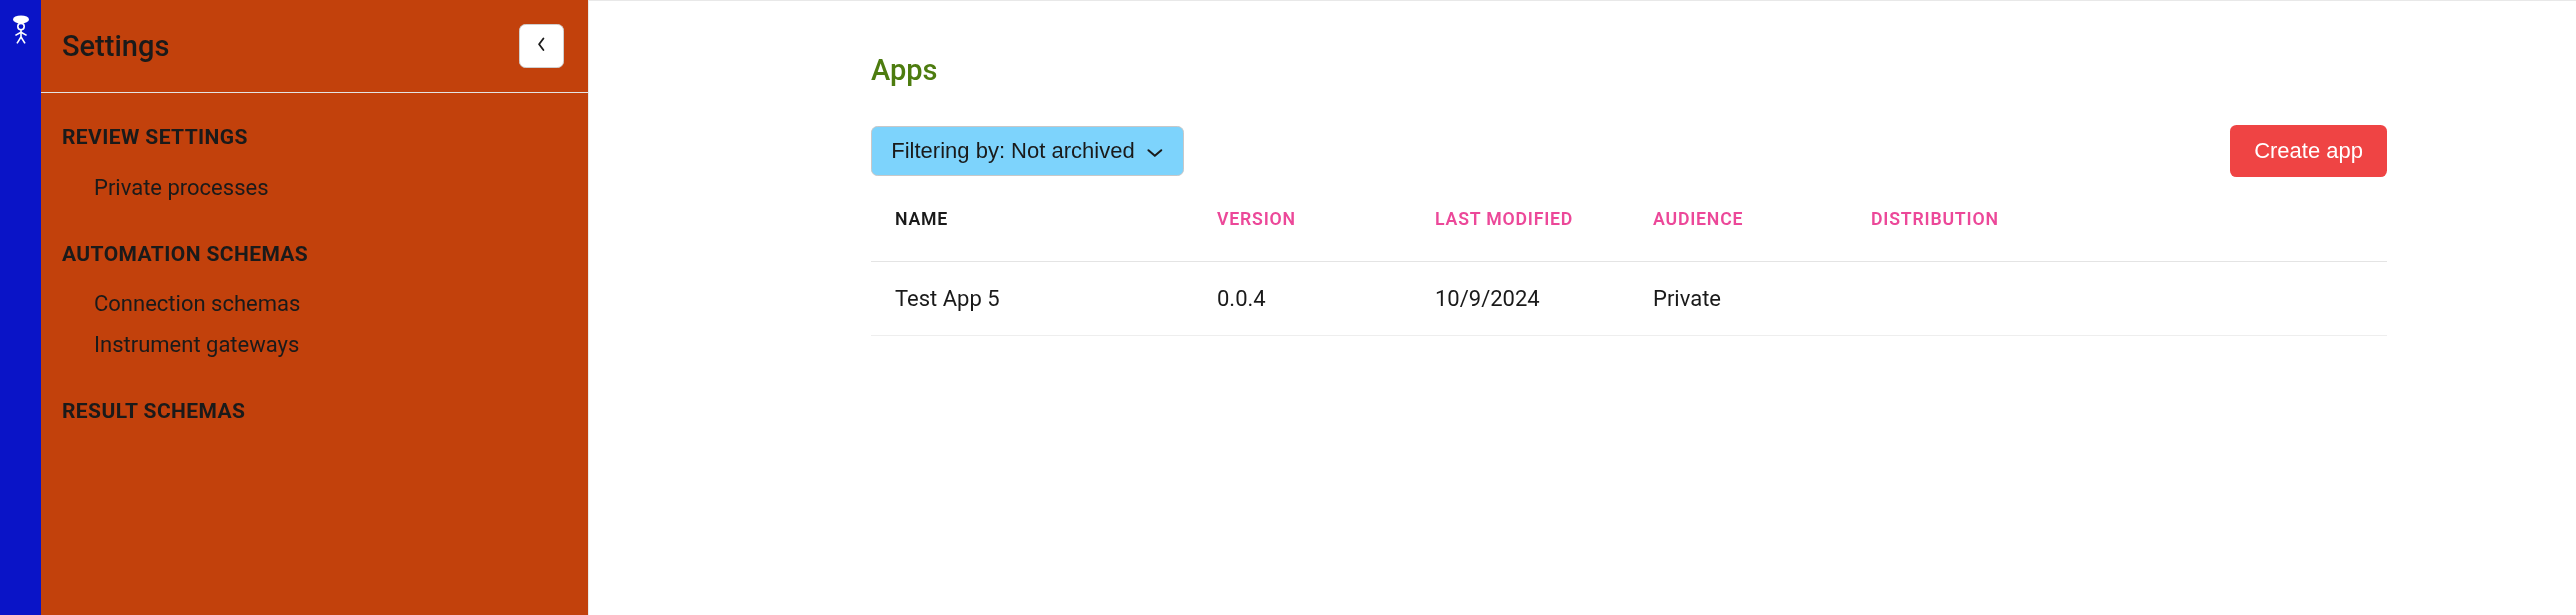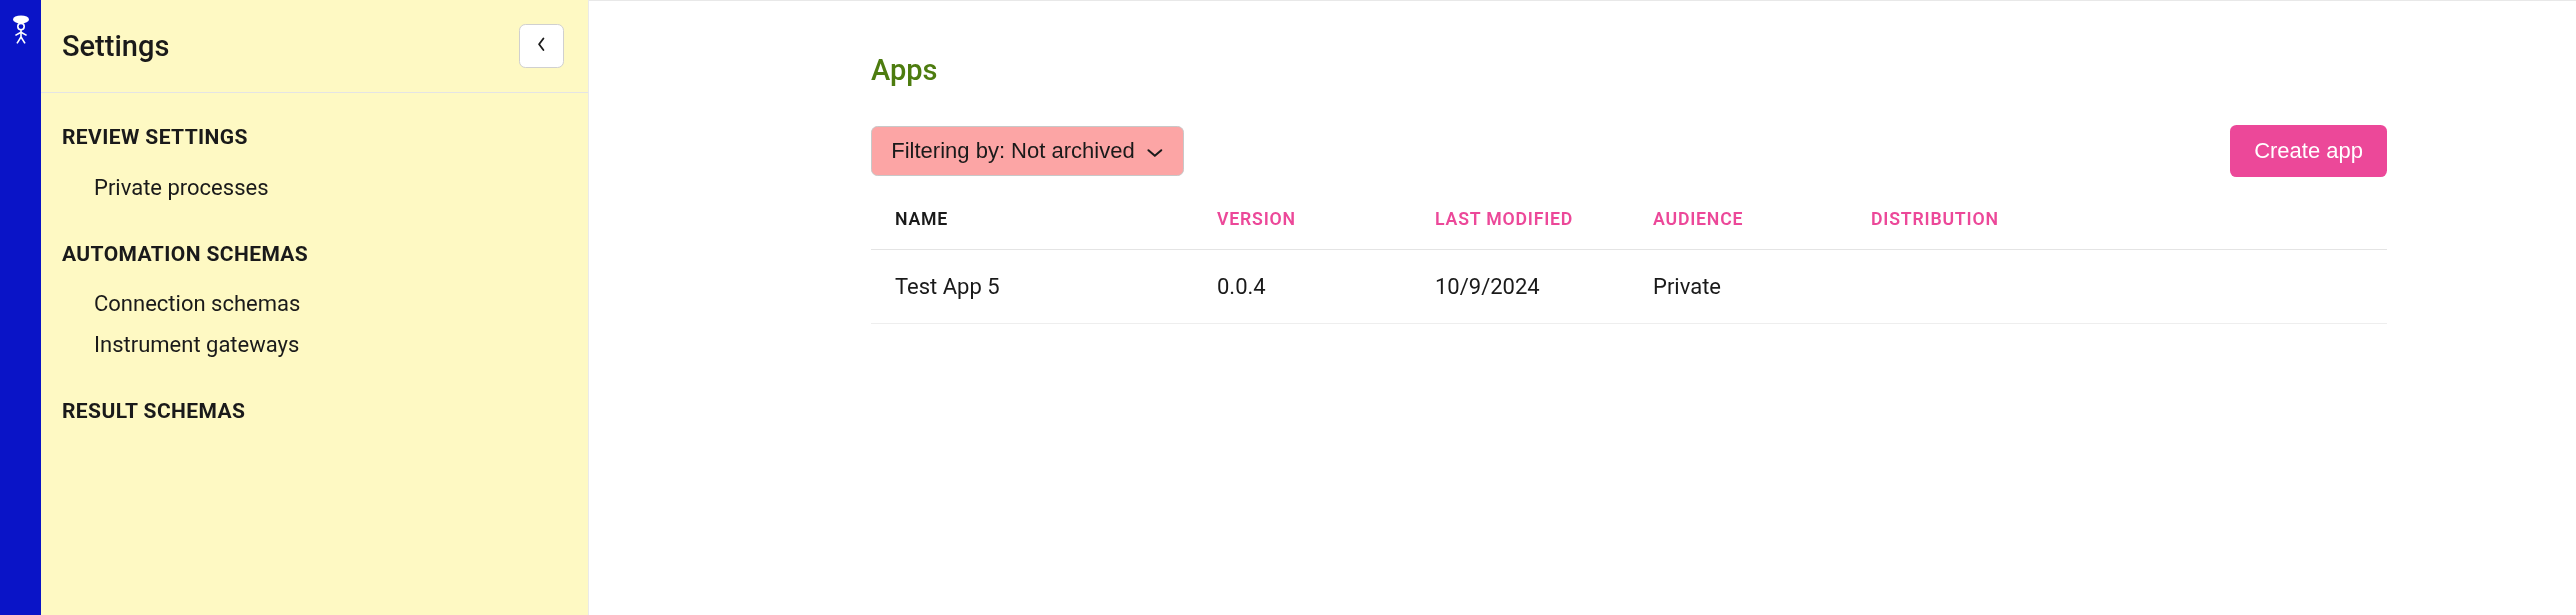--- a/index.html
+++ b/index.html
@@ -28,21 +28,21 @@
     .logo-icon svg {
       width: 24px;
       height: 32px;
     }
     .sidebar {
       width: 548px;
       flex-shrink: 0;
       border-right: 0.8px solid #eaeaea;
       display: flex;
       flex-direction: column;
-      background: #fef9c3;
+      background: #c2410c;
     }
     .sidebar-header {
       display: flex;
       align-items: center;
       justify-content: space-between;
       padding: 24px 24px 24px 21px;
       border-bottom: 0.8px solid #e4e4e4;
     }
     .sidebar-title {
       font-size: 29px;
@@ -108,47 +108,47 @@
       align-items: center;
       justify-content: space-between;
       margin-bottom: 16px;
     }
     .filter-btn {
       display: inline-flex;
       align-items: center;
       gap: 11.3px;
       border: 0.8px solid #c8c8c8;
       border-radius: 6.4px;
-      background: #fca5a5;
+      background: #7dd3fc;
       padding: 11.3px 19.3px;
       font-size: 22px;
       color: #1a1a1a;
       cursor: pointer;
     }
     .filter-btn svg {
       width: 17.7px;
       height: 11.3px;
     }
     .create-btn {
-      background: #ec4899;
+      background: #ef4444;
       color: #fff;
       border: none;
       border-radius: 6.4px;
       padding: 13px 24px;
       font-size: 22px;
       font-weight: 500;
       cursor: pointer;
     }
     .table {
       width: 100%;
     }
     .thead {
       display: grid;
       grid-template-columns: 322px 218px 218px 218px 1fr;
-      padding: 16px 24px 20px 24px;
+      padding: 16px 24px 32px 24px;
       border-bottom: 1.6px solid #e4e4e4;
     }
     .th {
       font-size: 17.7px;
       font-weight: 600;
       letter-spacing: 0.8px;
       color: #ec4899;
       text-transform: uppercase;
     }
     .th.first {

